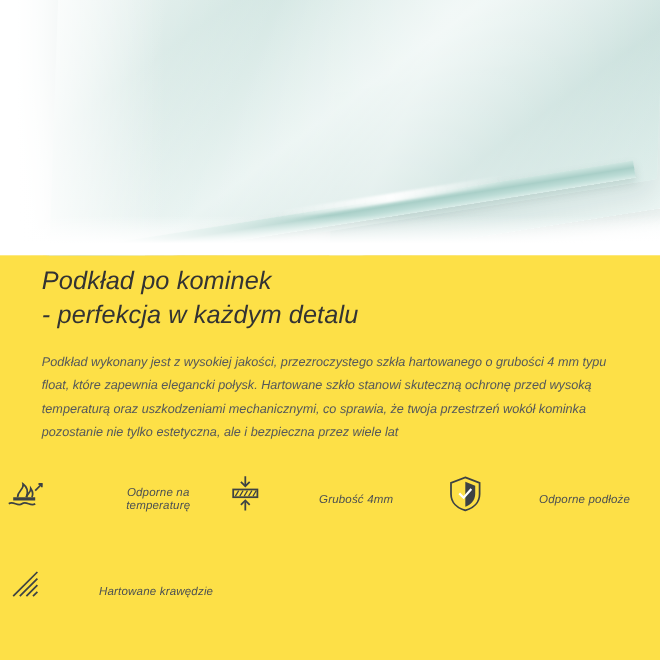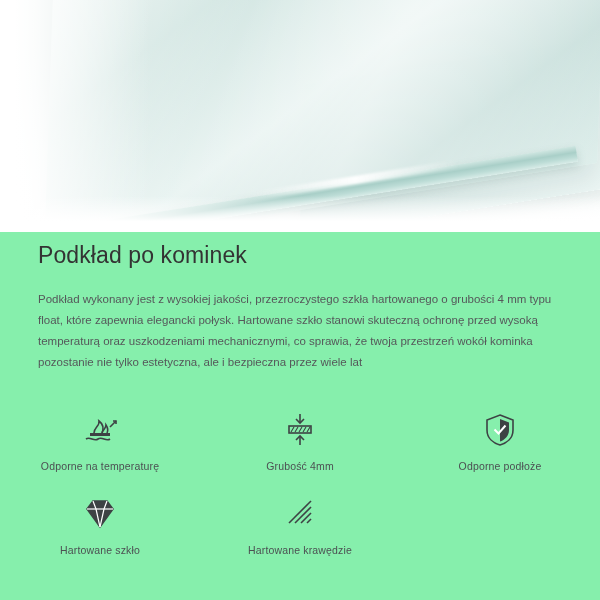--- a/index.html
+++ b/index.html
@@ -11,21 +11,22 @@
     width: 600px;
     height: 600px;
     overflow: hidden;
     font-family: "Liberation Sans", sans-serif;
     color: #3a3a3a;
   }
   .page {
     position: relative;
     width: 600px;
     height: 600px;
-    background: #86efac;
+    background: #fde047;
+    font-style: italic;
   }
 
   
   .hero {
     position: absolute;
     left: 0;
     top: 0;
     width: 600px;
     height: 232px;
     overflow: hidden;
@@ -138,24 +139,25 @@
     left: 0;
     top: 404px;
     width: 600px;
     display: grid;
     grid-template-columns: repeat(3, 1fr);
     grid-auto-rows: 84px;
     row-gap: 0;
   }
   .feature {
     display: flex;
-    flex-direction: column;
+    flex-direction: row;
     align-items: center;
     justify-content: flex-start;
     padding-top: 6px;
+    gap: 44px;
   }
   .feature .glyph {
     width: 46px;
     height: 40px;
     display: flex;
     align-items: center;
     justify-content: center;
     color: #3d4244;
   }
   .feature .caption {
@@ -178,20 +180,21 @@
     <div class="glass-sheet"></div>
     <div class="glass-edge"></div>
     <div class="glass-edge-hi"></div>
     <div class="hero-soft-left"></div>
     <div class="hero-soft-bottom"></div>
   </div>
 
   <div class="content">
     <h1 class="headline">
       <span>Podkład po kominek</span>
+      <span class="line2">- perfekcja w każdym detalu</span>
     </h1>
     <p class="body-copy">Podkład wykonany jest z wysokiej jakości, przezroczystego szkła hartowanego o grubości 4 mm typu float, które zapewnia elegancki połysk. Hartowane szkło stanowi skuteczną ochronę przed wysoką temperaturą oraz uszkodzeniami mechanicznymi, co sprawia, że twoja przestrzeń wokół kominka pozostanie nie tylko estetyczna, ale i bezpieczna przez wiele lat</p>
   </div>
 
   <div class="features">
 
     <div class="feature">
       <span class="glyph">
         <svg width="40" height="34" viewBox="0 0 40 34" fill="none" stroke="#3d4244" stroke-width="1.6">
           <path d="M10 20 L30 20 L30 23 L10 23 Z" fill="#3d4244" stroke="none"></path>
@@ -223,31 +226,20 @@
       <span class="glyph">
         <svg width="34" height="36" viewBox="0 0 34 36" fill="none" stroke="#3d4244" stroke-width="1.6">
           <path d="M17 3 L30 8 V18 C30 26 24 31 17 33 C10 31 4 26 4 18 V8 Z"></path>
           <path d="M17 7 L26 10.5 V18 C26 24 21.5 28 17 29.6 Z" fill="#3d4244" stroke="none"></path>
           <path d="M11.5 17.5 L15.5 21.5 L22.5 13.5" stroke="#ffffff" stroke-width="2"></path>
         </svg>
       </span>
       <span class="caption">Odporne podłoże</span>
     </div>
 
-    <div class="feature">
-      <span class="glyph">
-        <svg width="38" height="34" viewBox="0 0 38 34" fill="none" stroke="#3d4244" stroke-width="1.5">
-          <path d="M6 12 L12 4 H26 L32 12 L19 30 Z" fill="#3d4244" stroke="#3d4244"></path>
-          <path d="M6 12 H32" stroke="#ffffff" stroke-width="1.2"></path>
-          <path d="M12 4 L15 12 L19 30" stroke="#ffffff" stroke-width="1.2"></path>
-          <path d="M26 4 L23 12 L19 30" stroke="#ffffff" stroke-width="1.2"></path>
-        </svg>
-      </span>
-      <span class="caption">Hartowane szkło</span>
-    </div>
 
     <div class="feature">
       <span class="glyph">
         <svg width="38" height="34" viewBox="0 0 38 34" fill="none" stroke="#3d4244" stroke-width="1.6">
           <path d="M8 26 L30 4"></path>
           <path d="M14 26 L30 10"></path>
           <path d="M20 26 L30 16"></path>
           <path d="M26 26 L30 22"></path>
         </svg>
       </span>

